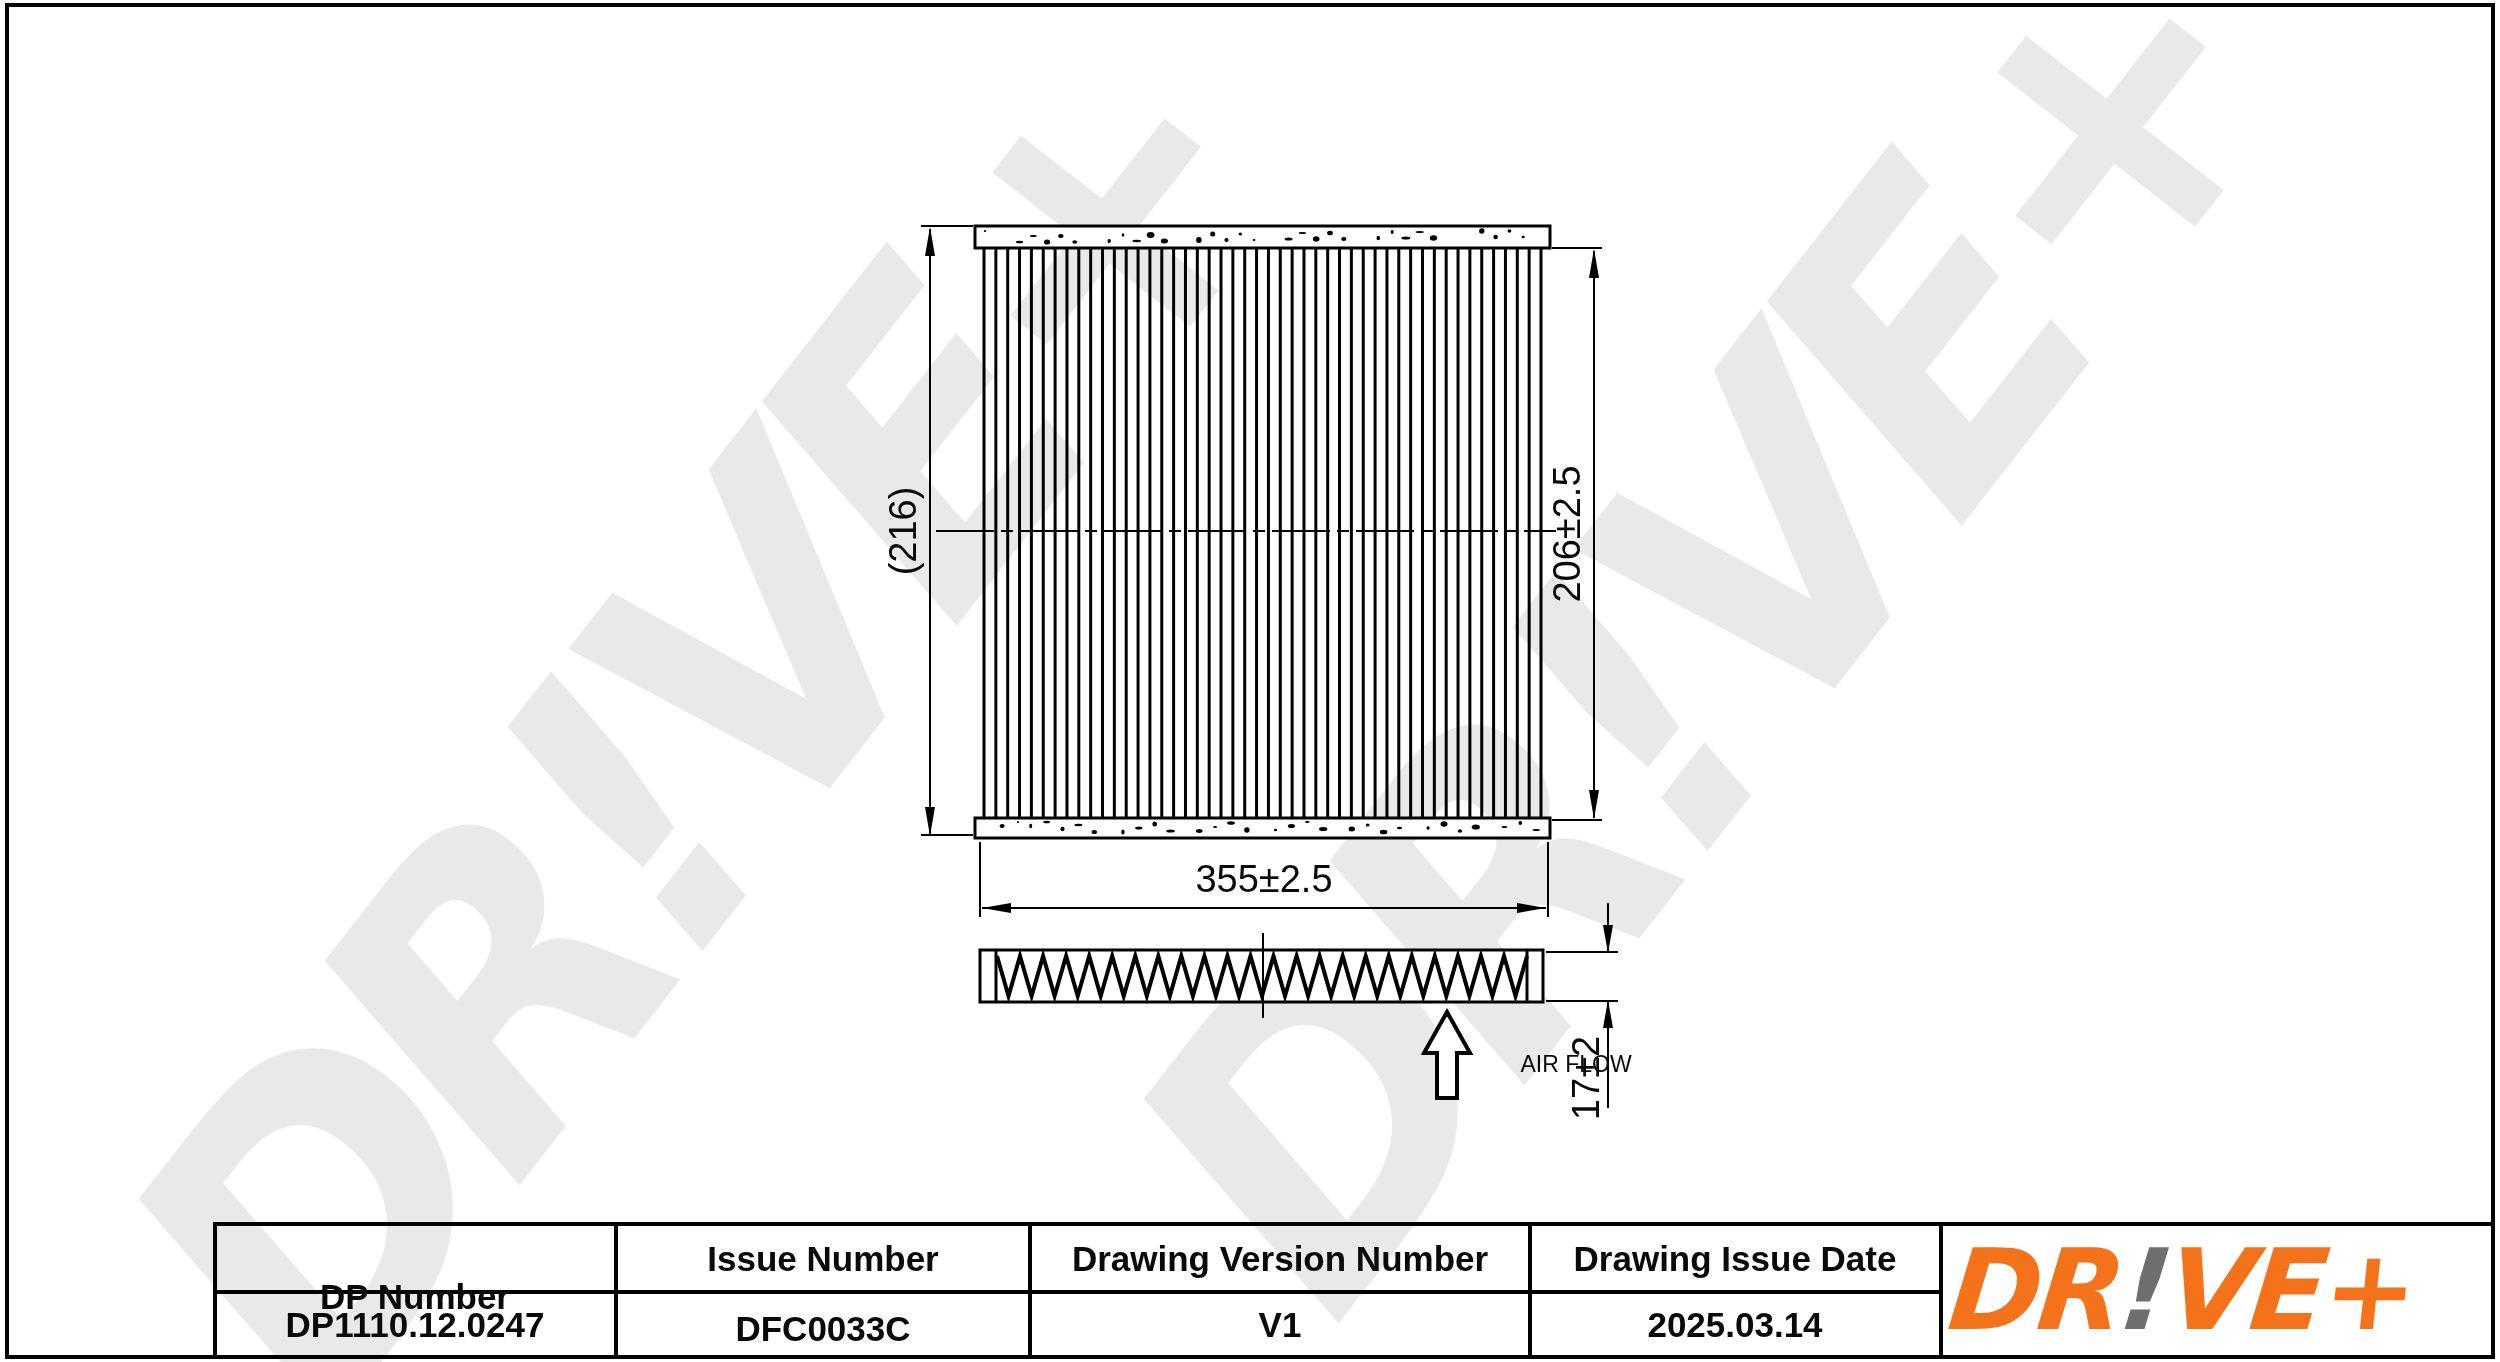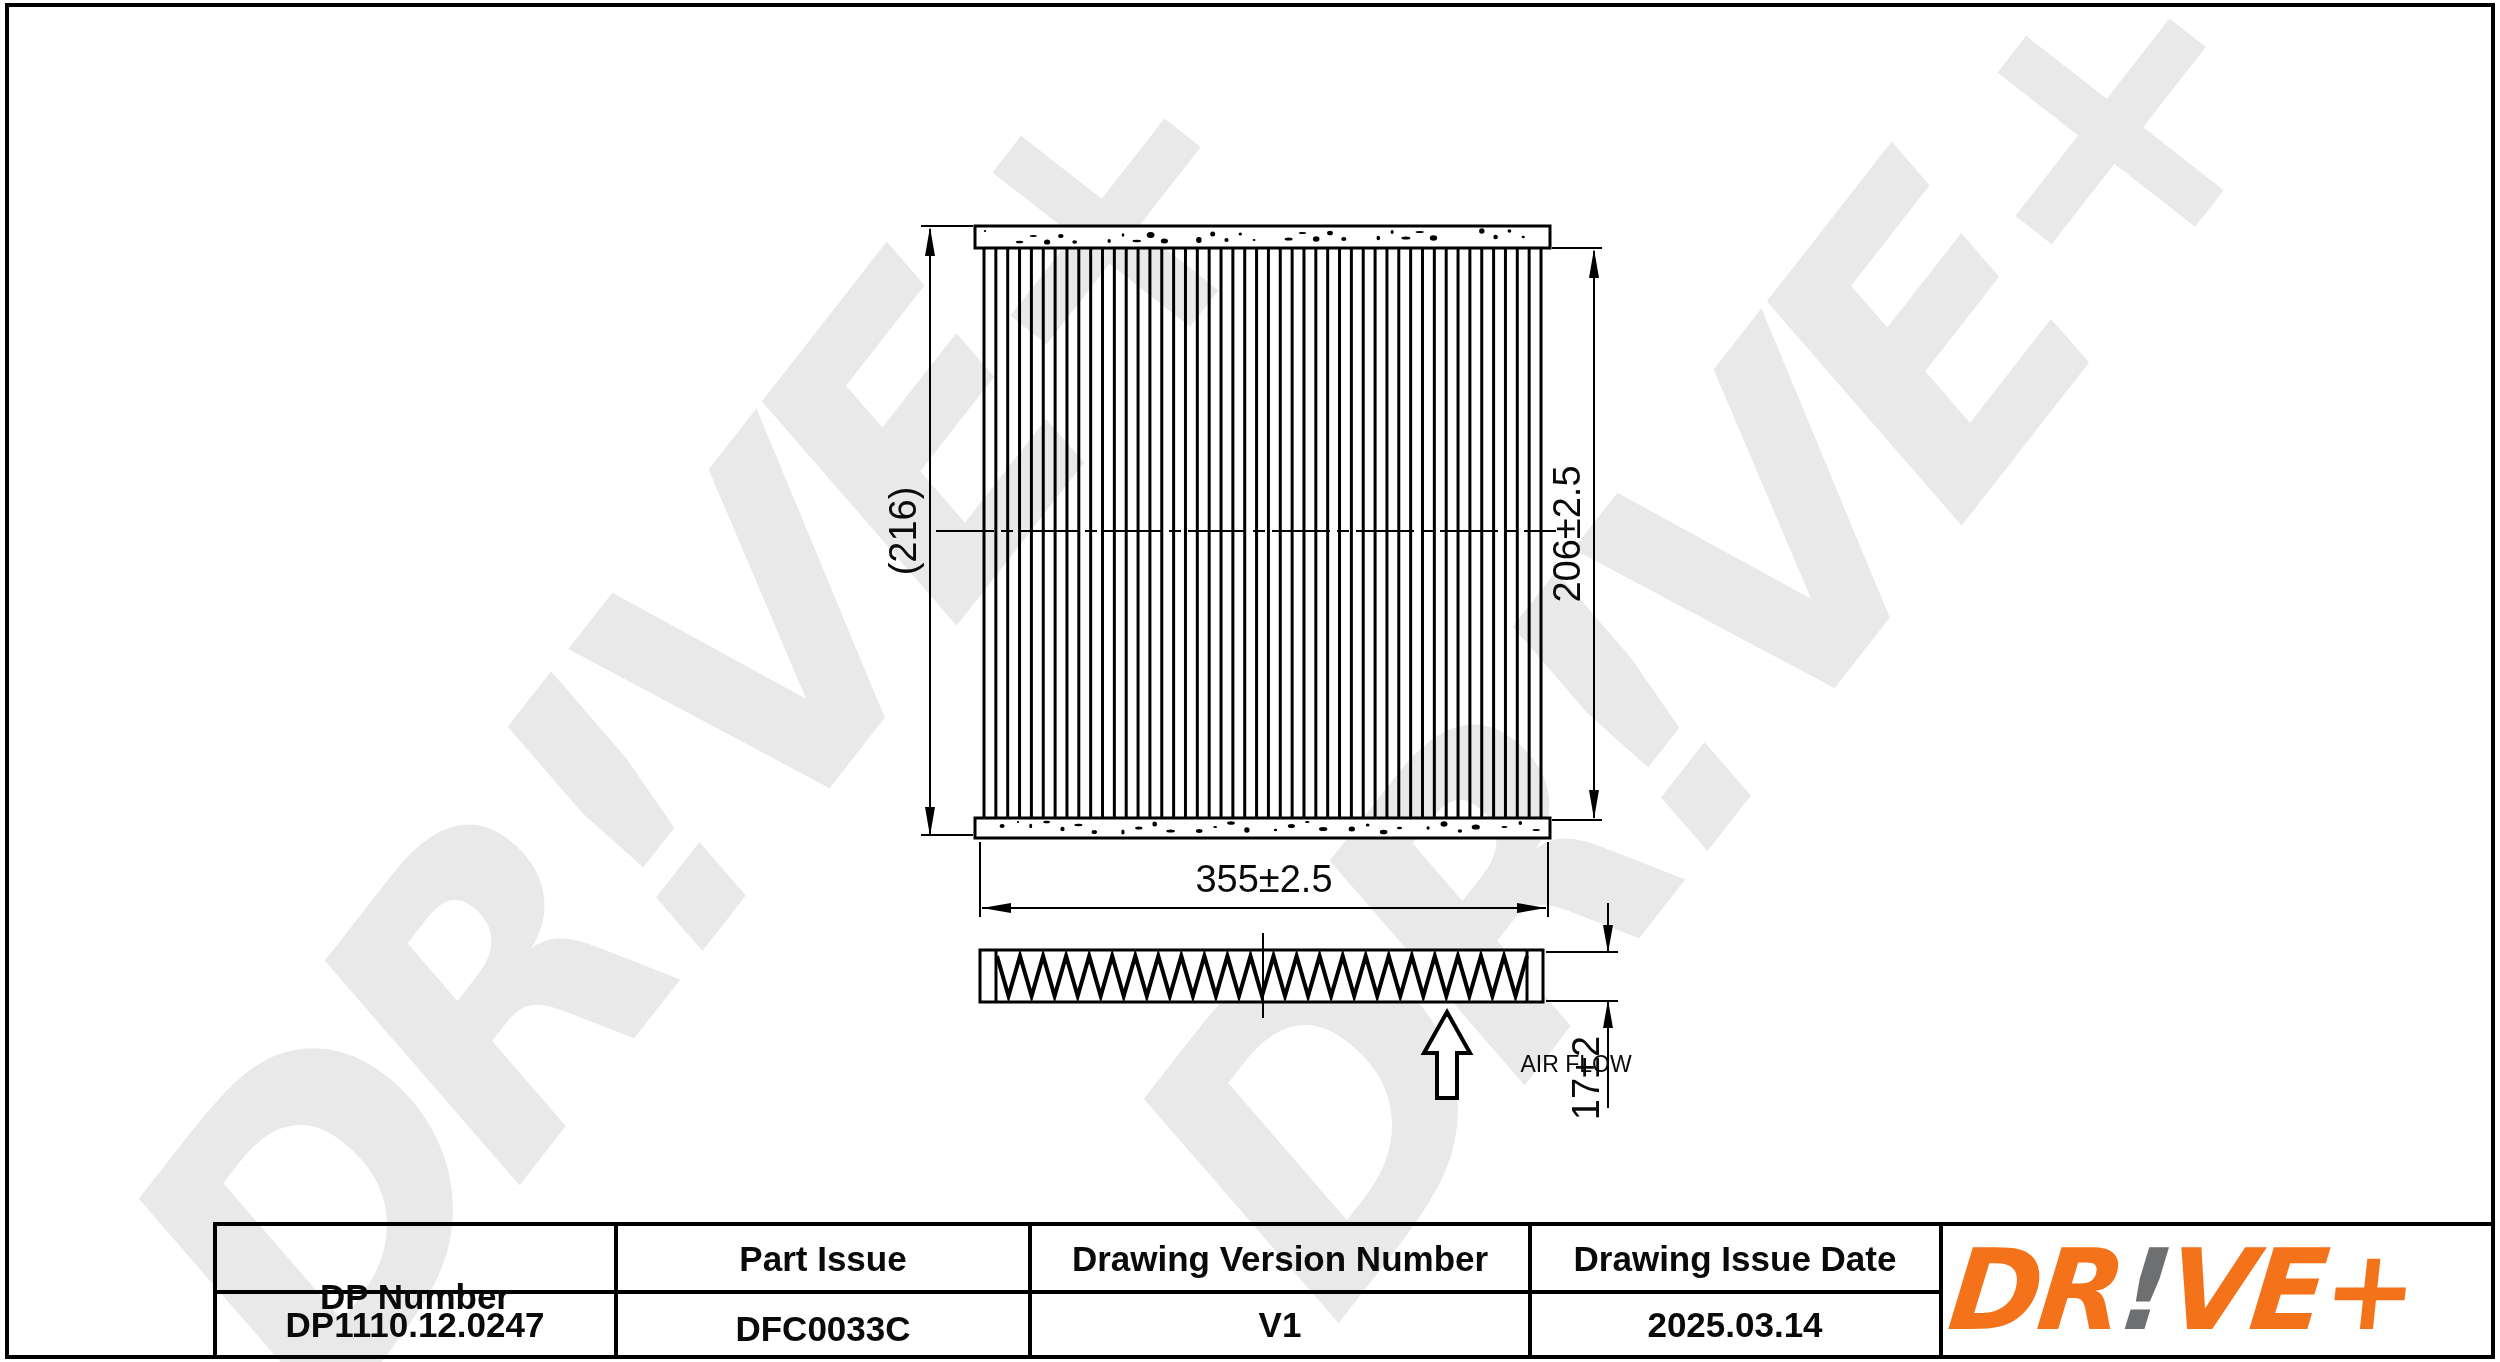--- a/index.html
+++ b/index.html
@@ -197,21 +197,21 @@
     </g>
   </svg>
 
   <div class="txt rot" style="left:903px;top:531px;">(216)</div>
   <div class="txt rot" style="left:1567px;top:534px;">206±2.5</div>
   <div class="txt" style="left:1264px;top:879px;">355±2.5</div>
   <div class="txt rot" style="left:1586px;top:1078px;">17±2</div>
   <div class="txt small" style="left:1576px;top:1064px;">AIR FLOW</div>
 
   <div class="txt tbl" style="left:415px;top:1296px;">DP Number</div>
-  <div class="txt tbl" style="left:823px;top:1258px;">Part Issue</div>
+  <div class="txt tbl" style="left:823px;top:1258px;">Issue Number</div>
   <div class="txt tbl" style="left:1280px;top:1258px;">Drawing Version Number</div>
   <div class="txt tbl" style="left:1735px;top:1258px;">Drawing Issue Date</div>
 
   <div class="txt tbl" style="left:415px;top:1324px;text-align:center;">DP1110.12.0247</div>
   <div class="txt tbl" style="left:823px;top:1328px;">DFC0033C</div>
   <div class="txt tbl" style="left:1280px;top:1324px;">V1</div>
   <div class="txt tbl" style="left:1735px;top:1324px;">2025.03.14</div>
 
   <div class="logo">
     <span class="orange">DR</span>

